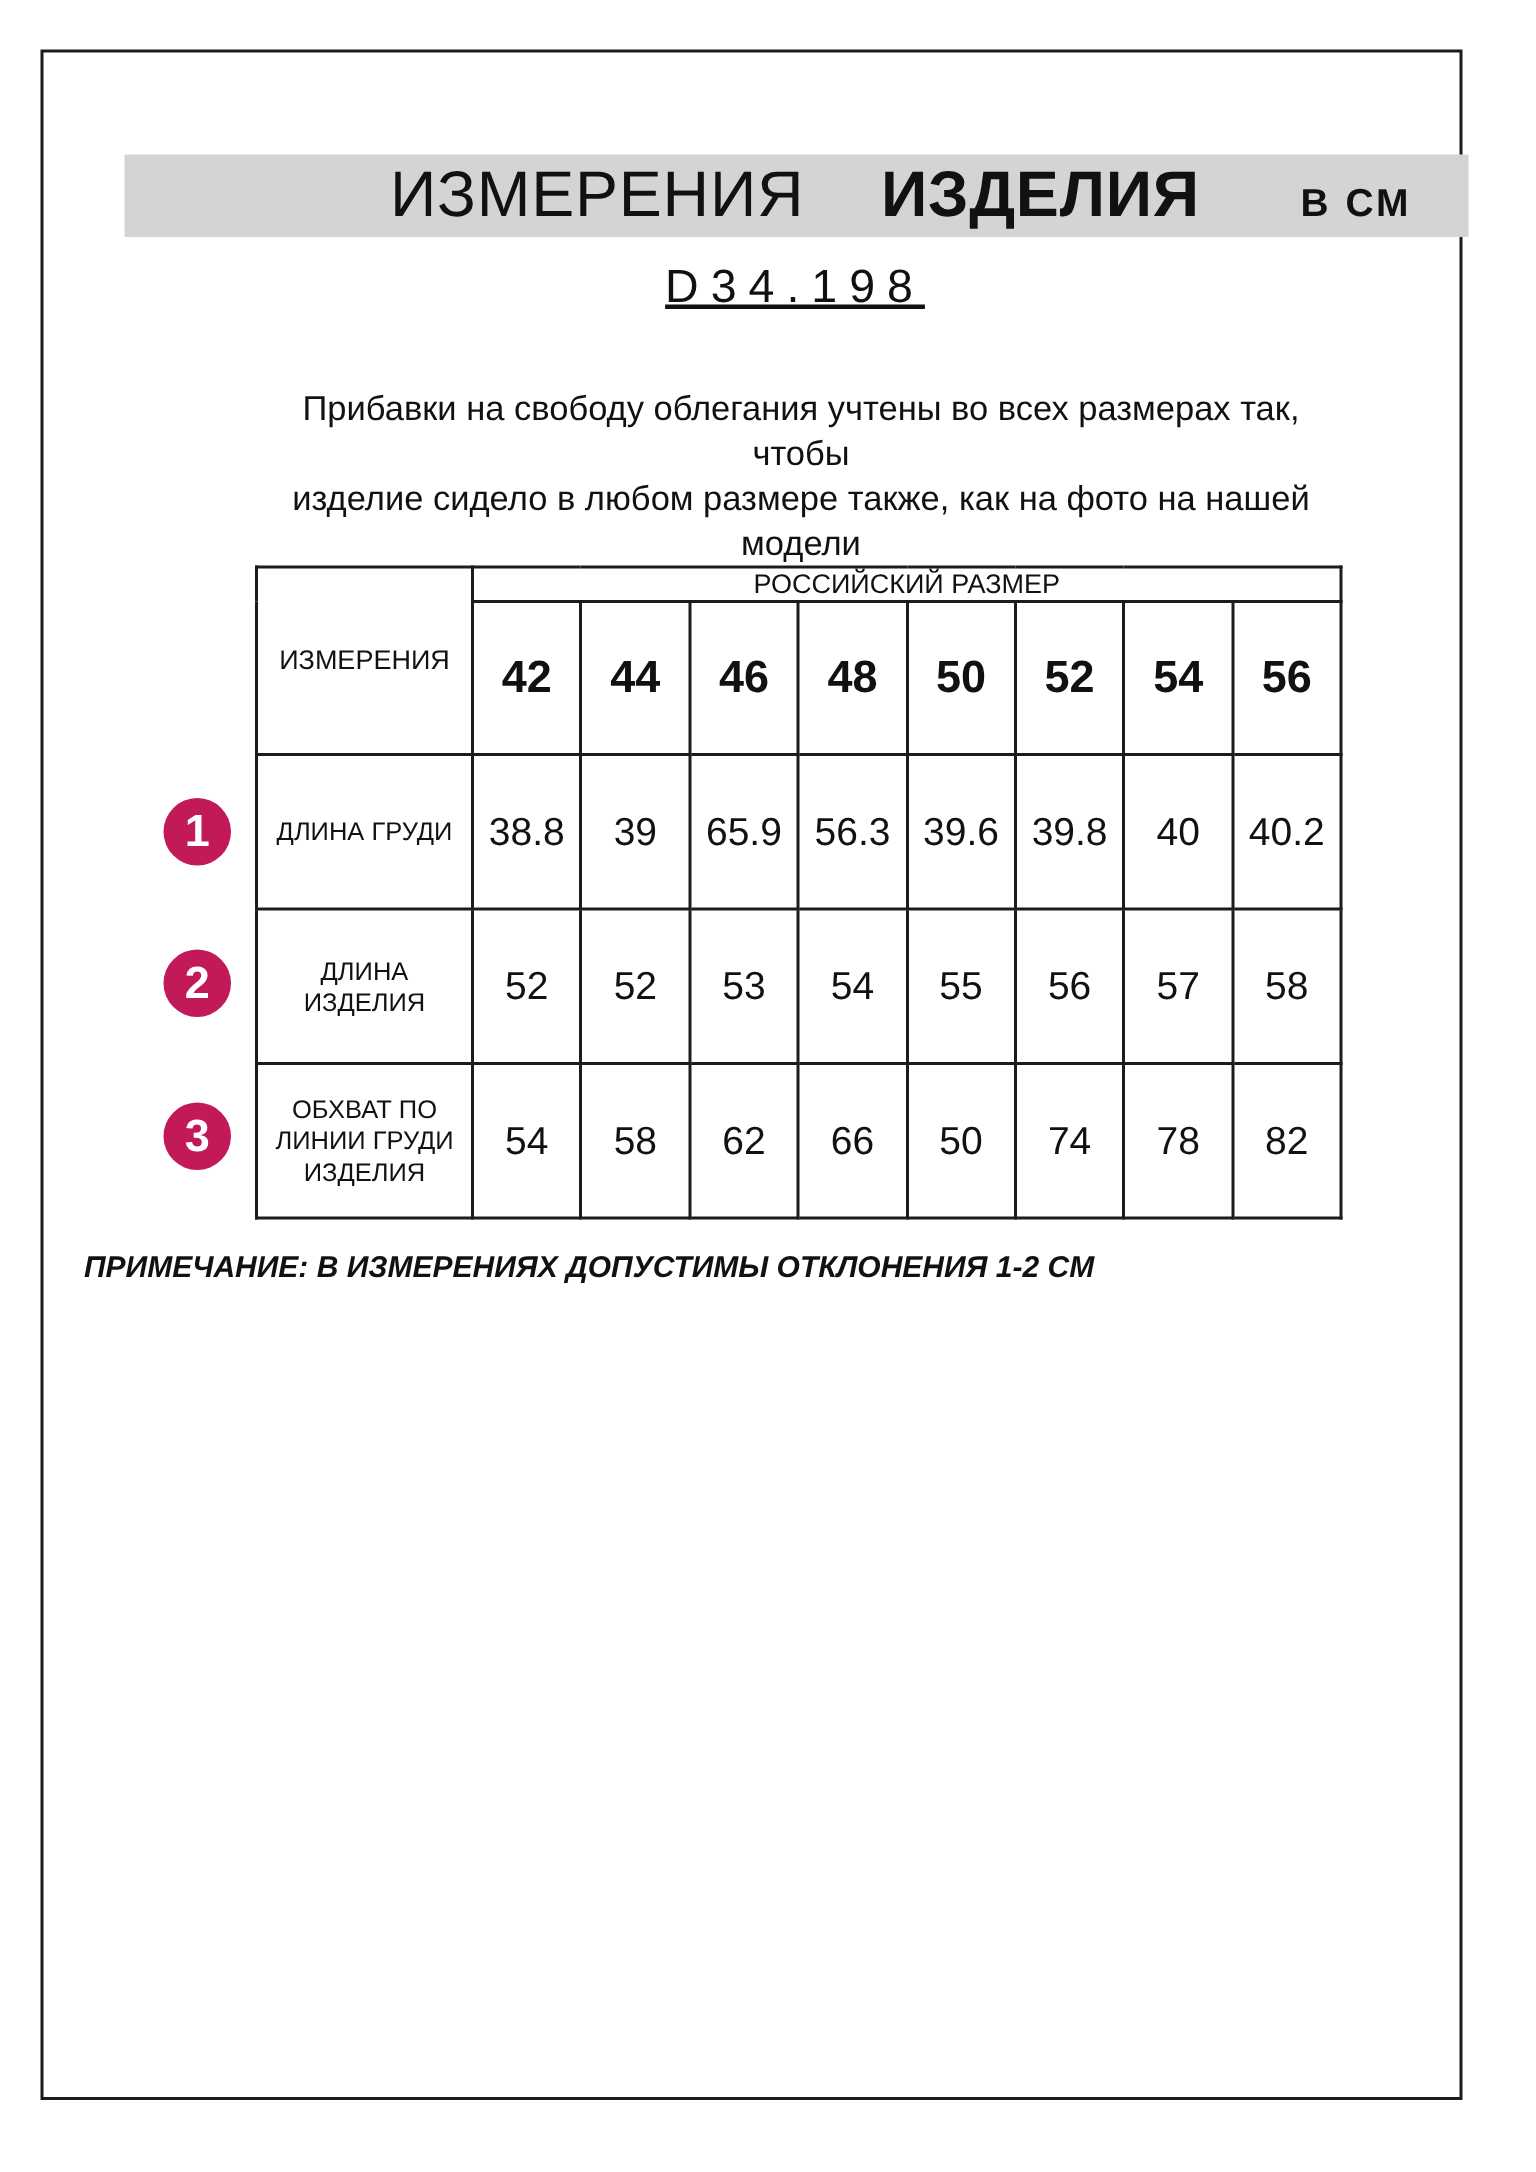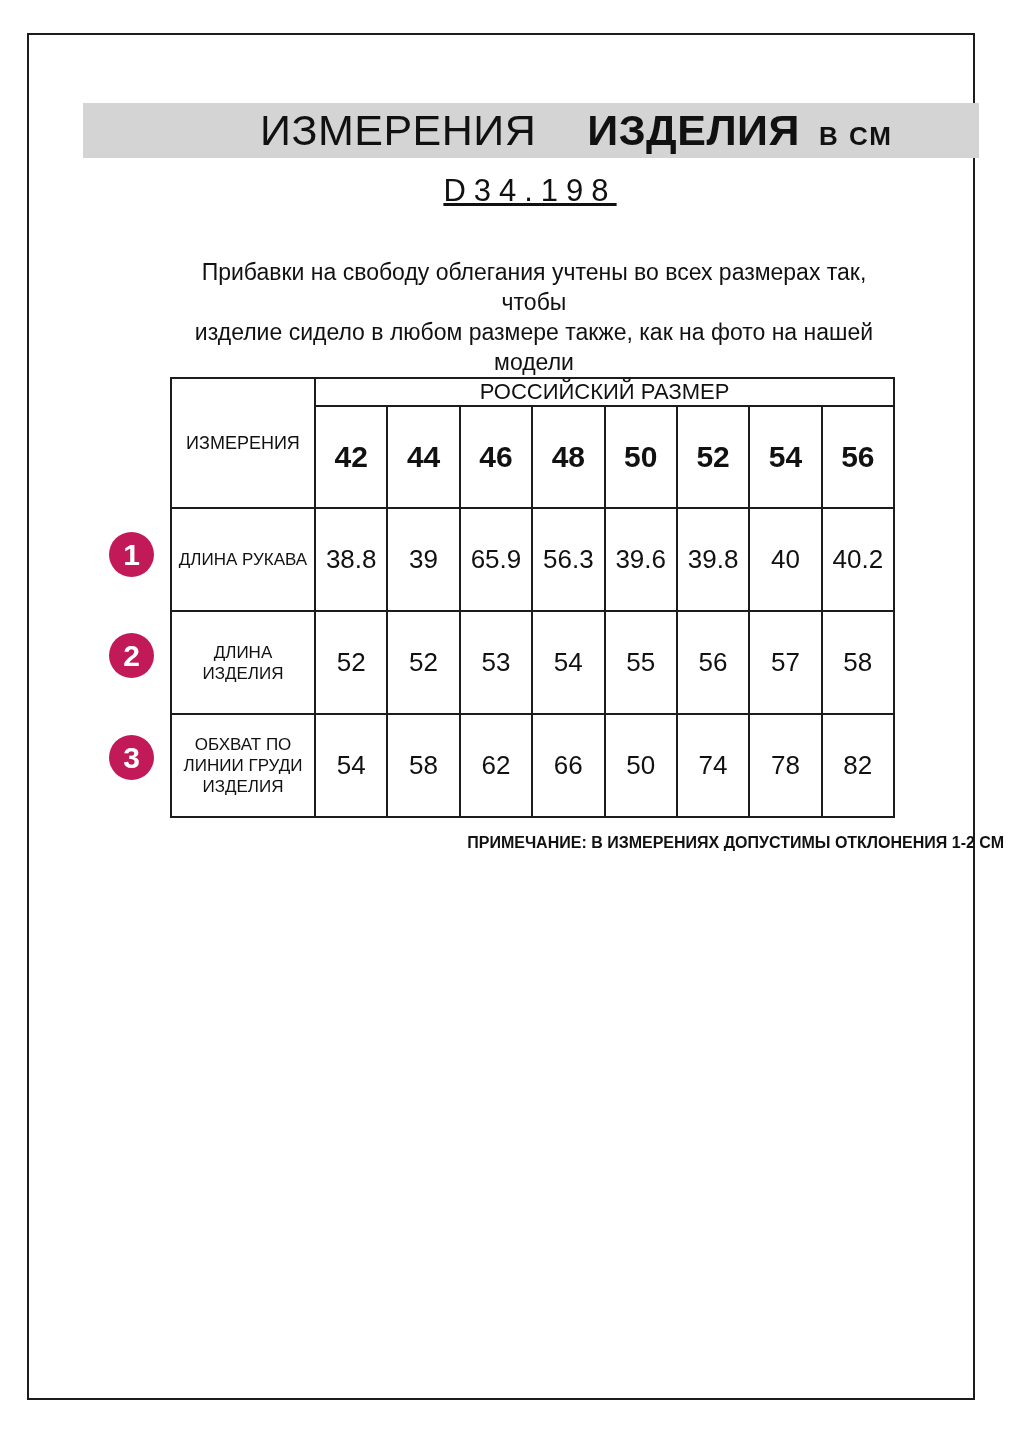--- a/index.html
+++ b/index.html
@@ -33,21 +33,21 @@
     height: 55px;
     background: #d4d4d4;
     white-space: nowrap;
     line-height: 55px;
     padding-left: 177px;
     box-sizing: border-box;
     color: #111;
   }
   .title-measurements { font-size: 43px; font-weight: 400; letter-spacing: 0.5px; }
   .title-product      { font-size: 43px; font-weight: 700; margin-left: 51px; letter-spacing: 0.5px; }
-  .title-units        { font-size: 26px; font-weight: 700; margin-left: 19px; letter-spacing: 2px; }
+  .title-units        { font-size: 26px; font-weight: 700; margin-left: 67px; letter-spacing: 2px; }
 
   .product-code {
     position: absolute;
     left: 27px;
     top: 138px;
     width: 948px;
     text-align: center;
     font-size: 31px;
     letter-spacing: 8px;
     color: #111;
@@ -75,21 +75,21 @@
     table-layout: fixed;
     color: #111;
   }
   table.size-table td {
     border: 2px solid #1c1c1c;
     text-align: center;
     vertical-align: middle;
     padding: 0;
   }
   td.corner-cell      { font-size: 18px; }
-  td.size-group-cell  { font-size: 22px; height: 21px; margin-top: 38px; }
+  td.size-group-cell  { font-size: 18px; height: 21px; margin-top: 38px; }
   td.size-cell        { font-size: 30px; font-weight: 700; height: 100px; }
   td.row-label-cell   { font-size: 17px; line-height: 21px; white-space: pre-line; }
   td.value-cell       { font-size: 26px; }
   tr.data-row         { height: 103px; }
 
   .marker-circle {
     position: absolute;
     left: 80px;
     width: 45px;
     height: 45px;
@@ -104,24 +104,25 @@
   }
   .marker-1 { top: 497px; }
   .marker-2 { top: 598px; }
   .marker-3 { top: 700px; }
 
   .note-line {
     position: absolute;
     left: 27px;
     top: 799px;
     width: 948px;
-    text-align: right;
-    font-size: 16px;
+    text-align: left;
+    font-size: 20px;
     font-weight: 700;
     color: #111;
+    font-style: italic;
   }
 </style>
 </head>
 <body>
 
 <div class="page">
   <div class="frame">
 
     <div class="header-bar">
       <span class="title-measurements">ИЗМЕРЕНИЯ</span><span class="title-product">ИЗДЕЛИЯ</span><span class="title-units">В СМ</span>
@@ -155,21 +156,21 @@
           <td class="size-cell">44</td>
           <td class="size-cell">46</td>
           <td class="size-cell">48</td>
           <td class="size-cell">50</td>
           <td class="size-cell">52</td>
           <td class="size-cell">54</td>
           <td class="size-cell">56</td>
         </tr>
 
         <tr class="data-row">
-          <td class="row-label-cell">ДЛИНА РУКАВА</td>
+          <td class="row-label-cell">ДЛИНА ГРУДИ</td>
           <td class="value-cell">38.8</td>
           <td class="value-cell">39</td>
           <td class="value-cell">65.9</td>
           <td class="value-cell">56.3</td>
           <td class="value-cell">39.6</td>
           <td class="value-cell">39.8</td>
           <td class="value-cell">40</td>
           <td class="value-cell">40.2</td>
         </tr>
 

